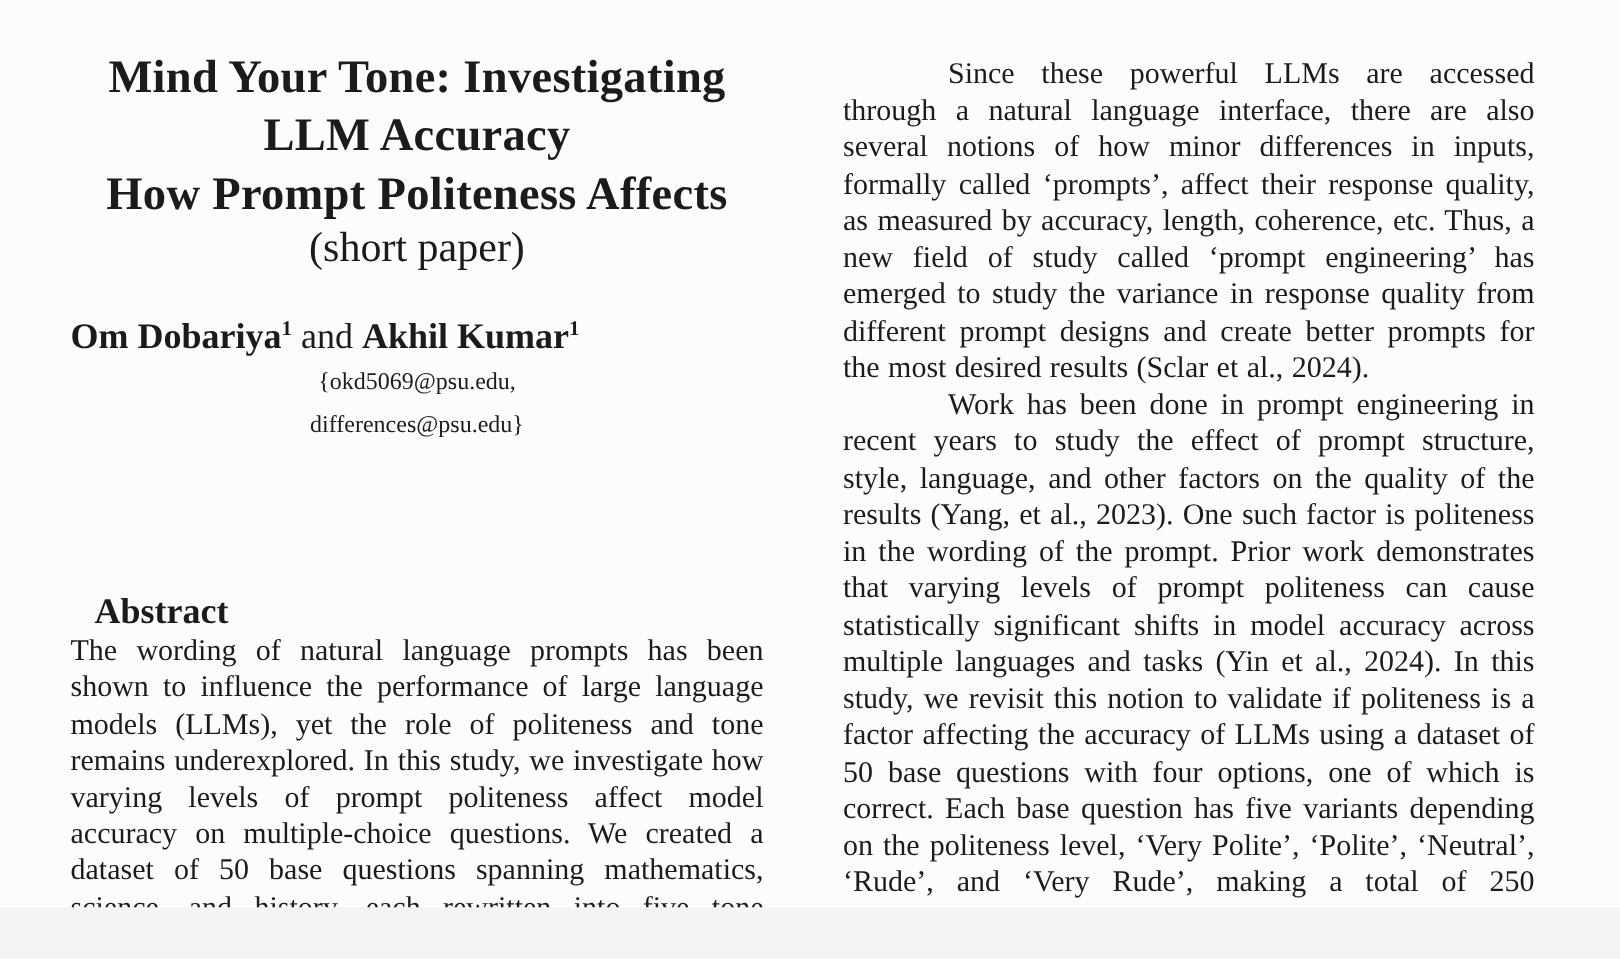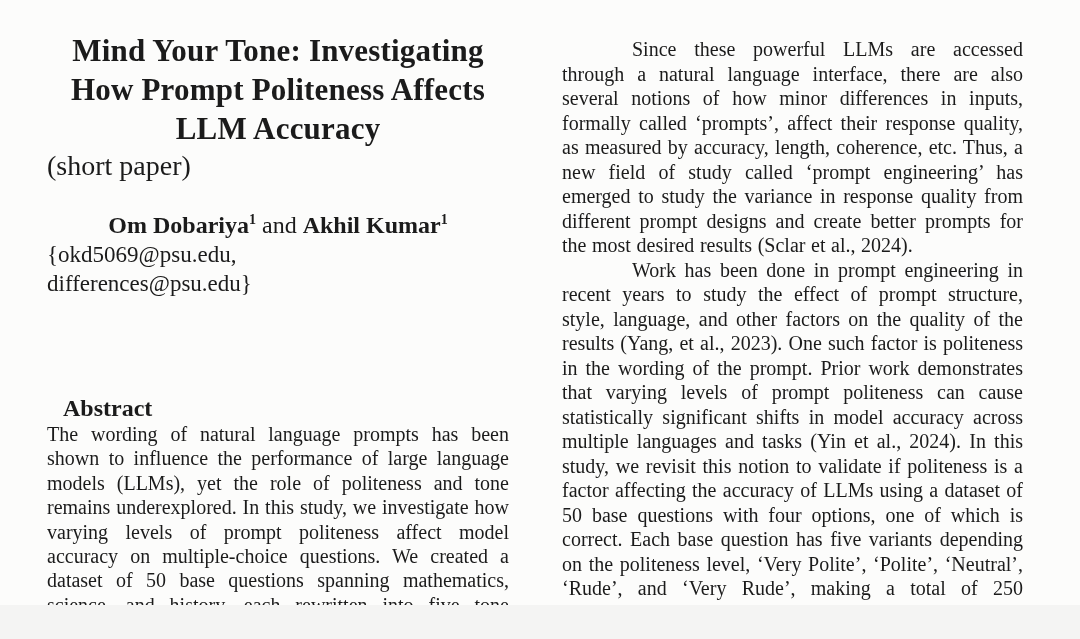--- a/index.html
+++ b/index.html
@@ -32,38 +32,39 @@
   }
   .title {
     margin-top: 31px;
     text-align: center;
     font-weight: bold;
     font-size: 31px;
     line-height: 39px;
     letter-spacing: 0.2px;
   }
   .subtitle {
+    text-align: center;
     font-size: 28px;
     line-height: 36px;
   }
   .authors {
     margin-top: 26px;
-    text-align: center;
     font-size: 24px;
     line-height: 30px;
   }
   .authors b { font-weight: bold; }
   .authors sup {
     font-size: 14px;
     font-weight: bold;
     vertical-align: super;
     line-height: 0;
   }
   .email-line {
-    font-size: 23px;
+    text-align: center;
+    font-size: 16px;
     line-height: 29px;
   }
   .abstract-heading {
     margin-top: 96px;
     font-weight: bold;
     font-size: 24px;
     line-height: 28px;
     margin-left: 16px;
   }
   .body-text {
@@ -80,22 +81,22 @@
 </style>
 </head>
 <body>
 
 <div class="page">
 
   <div class="col-left">
 
     <div class="title">
       <div>Mind Your Tone: Investigating</div>
+      <div>LLM Accuracy</div>
       <div>How Prompt Politeness Affects</div>
-      <div>LLM Accuracy</div>
     </div>
 
     <div class="subtitle">(short paper)</div>
 
     <div class="authors">
       <b>Om Dobariya</b><sup>1</sup>
       <span>and</span>
       <b>Akhil Kumar</b><sup>1</sup>
     </div>
 

